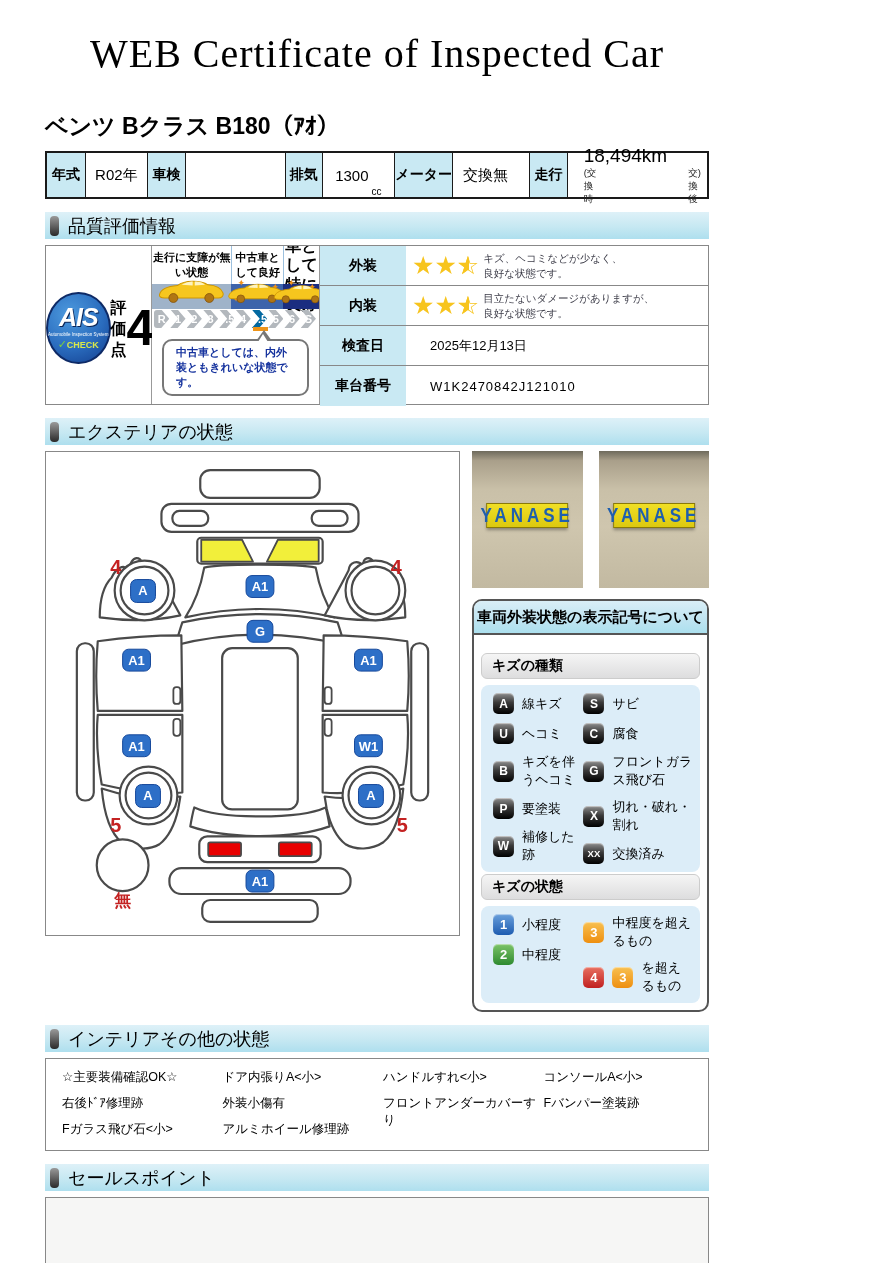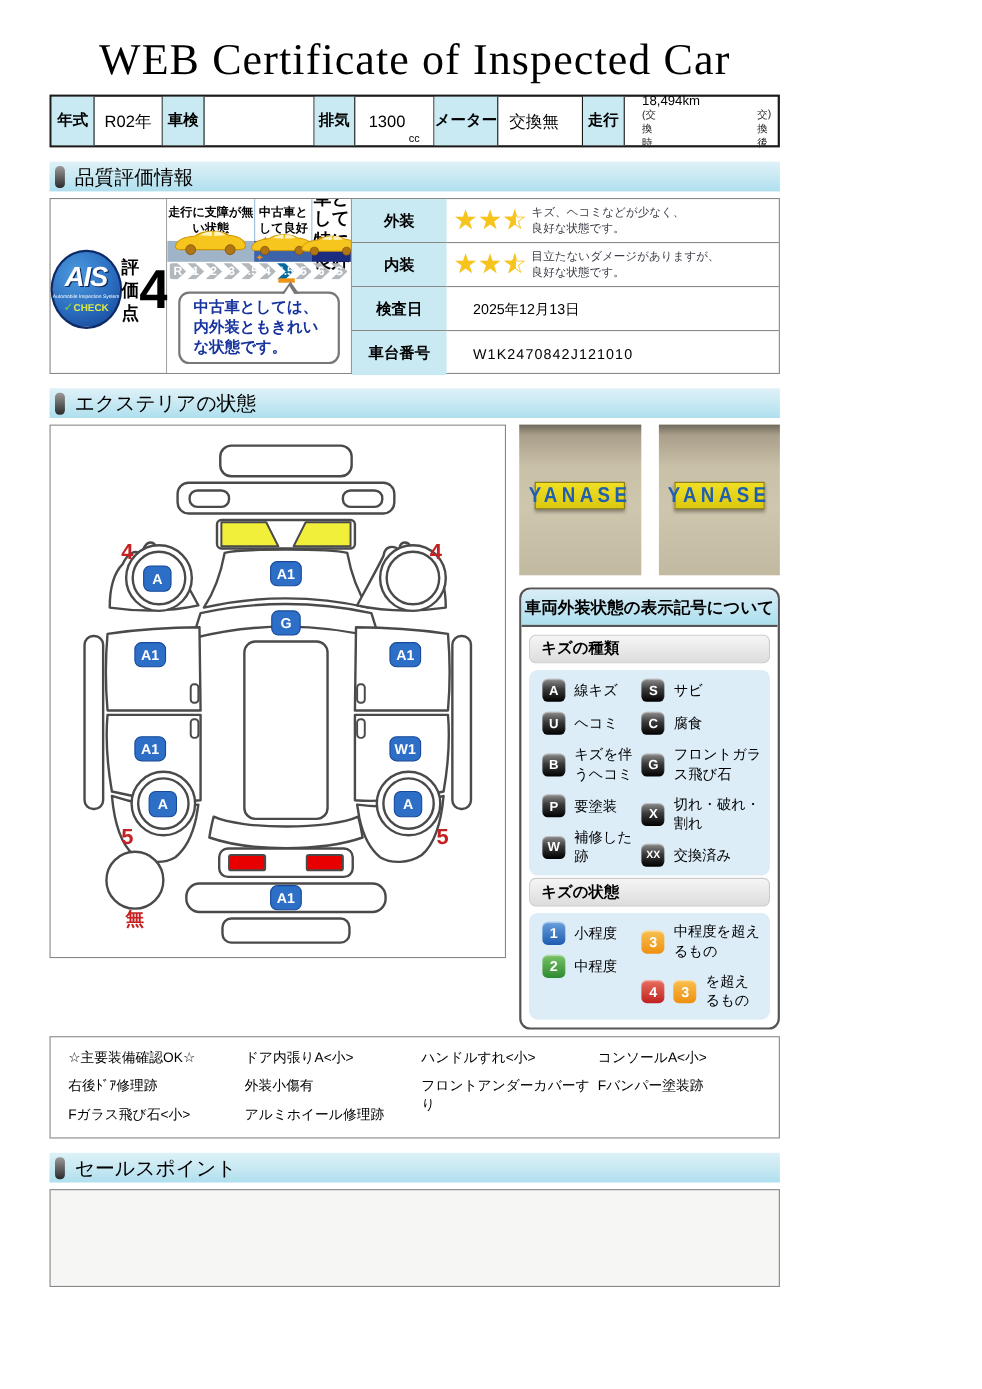--- a/index.html
+++ b/index.html
@@ -15,21 +15,21 @@
   .spec-cell { border-right:1.5px solid #1a1a1a; display:flex; align-items:center; }
   .spec-cell:last-child { border-right:none; }
   .spec-label { background:#c9e9f3; justify-content:center; font-weight:bold; font-size:14px; }
   .w-yearL{width:50px;} .w-yearV{width:77px; padding-left:9px; font-size:15px;}
   .w-shakenL{width:48px;} .w-shakenV{width:128px;}
   .w-haikiL{width:48px;} .w-haikiV{width:89px; padding-left:12px; font-size:15px;}
   .w-meterL{width:74px;} .w-meterV{width:96px; padding-left:10px; font-size:15px;}
   .w-sokoL{width:48px;}
   .w-sokoV{flex:1; flex-direction:column; align-items:stretch; justify-content:center; padding:2px 6px 2px 16px;}
   .cc-unit { font-size:10px; align-self:flex-end; margin:14px 0 0 3px; }
-  .mileage-main { font-size:12px; }
+  .mileage-main { font-size:19px; }
   .mileage-note { font-size:9.5px; color:#222; display:flex; }
   .mileage-note .mn2 { margin-left:92px; }
   .mileage-note .mn3 { margin-left:auto; }
 
   
   .sec-header { margin-top:13px; height:27px; background:linear-gradient(180deg,#def1f8 0%,#c6e8f2 55%,#aedfee 100%); display:flex; align-items:center; padding-left:5px; }
   .sec-bar { width:9px; height:20px; border-radius:4px; background:linear-gradient(180deg,#9a9a9a,#2a2a2a); margin-right:9px; }
   .sec-title { font-size:18px; font-weight:normal; }
 
   
@@ -61,21 +61,21 @@
   .sparkle { position:absolute; color:#f09018; font-size:9px; }
   .sp-a { top:-6px; left:12%; } .sp-b { top:-2px; right:8%; } .sp-c { top:10px; left:2%; }
   .chevrons { height:24px; display:flex; margin-top:1px; position:relative; padding:0 2px; }
   .chev { flex:1; background:#b3b8bd; color:#fff; font-weight:bold; font-size:11px; display:flex; align-items:center; justify-content:center; margin-right:1px; clip-path:polygon(0 0, calc(100% - 8px) 0, 100% 50%, calc(100% - 8px) 100%, 0 100%, 8px 50%); }
   .chev.first { clip-path:polygon(0 0, calc(100% - 8px) 0, 100% 50%, calc(100% - 8px) 100%, 0 100%); border-radius:3px 0 0 3px; }
   .chev.active { background:#0369a1; }
   .chev-underline { position:absolute; bottom:-3px; left:60.6%; width:9%; height:4px; background:#ee9418; }
   .bubble { margin:11px 10px 8px 10px; flex:1; border:2px solid #777; border-radius:10px; position:relative; display:flex; align-items:center; padding:4px 12px; background:#fff; }
   .bubble-ptr1 { position:absolute; top:-11px; left:64%; width:0; height:0; border-left:8px solid transparent; border-right:8px solid transparent; border-bottom:11px solid #777; }
   .bubble-ptr2 { position:absolute; top:-7px; left:calc(64% + 2.5px); width:0; height:0; border-left:5.5px solid transparent; border-right:5.5px solid transparent; border-bottom:8px solid #fff; }
-  .bubble-text { color:#16339e; font-weight:bold; font-size:14px; }
+  .bubble-text { color:#16339e; font-weight:bold; font-size:11px; }
 
   .q-table { width:388px; display:grid; grid-template-columns:86px 1fr; grid-auto-rows:40px; }
   .qt-label { background:#c9e9f3; border-bottom:1px solid #888; display:flex; align-items:center; justify-content:center; font-weight:bold; font-size:14px; }
   .qt-value { border-bottom:1px solid #888; display:flex; align-items:center; padding-left:6px; }
   .stars { color:#f7c41e; font-size:25px; line-height:1; letter-spacing:0px; white-space:nowrap; }
   .half-star { position:relative; display:inline-block; }
   .hs-fill { position:absolute; left:0; top:0; width:52%; overflow:hidden; }
   .rate-text { font-size:10.5px; color:#3c3c48; line-height:1.4; margin-left:4px; }
   .qt-plain { font-size:13px; padding-left:24px; }
   .vin { letter-spacing:1px; }
@@ -85,21 +85,21 @@
   .diagram-box { width:415px; height:485px; border:1px solid #888; background:#fff; flex:none; }
   .ext-right { flex:1; margin-left:12px; display:flex; flex-direction:column; }
   .photo-row { display:flex; gap:16px; }
   .photo { width:50%; height:137px; position:relative; background:linear-gradient(180deg,#6e6a5c 0%,#a99f8a 7%,#c9c0a8 28%,#cfc6ae 55%,#c2b9a1 100%); overflow:hidden; }
   .yanase-sign { position:absolute; top:38%; left:50%; transform:translateX(-50%); width:74%; height:25px; background:linear-gradient(180deg,#f0df25,#dcc90f); border:1px solid #8a7a08; box-shadow:0 2px 3px rgba(0,0,0,0.35); display:flex; align-items:center; justify-content:center; }
   .yanase-text { color:#1f5fae; font-weight:bold; font-size:17px; letter-spacing:4px; transform:scaleY(1.15); }
 
   
   .legend { margin-top:11px; flex:1; border:2px solid #555; border-radius:10px; overflow:hidden; display:flex; flex-direction:column; background:#fff; }
   .legend-header { background:linear-gradient(180deg,#d9eef7 0%,#bfe4f1 60%,#ace0ee 100%); border-bottom:2px solid #555; text-align:center; font-weight:bold; font-size:15px; padding:7px 0 6px; }
-  .legend-body { padding:4px 7px 7px; display:flex; flex-direction:column; flex:1; }
+  .legend-body { padding:15px 7px 7px; display:flex; flex-direction:column; flex:1; }
   .legend-subhead { background:linear-gradient(180deg,#f5f5f5,#ddddde); border:1px solid #ccc; border-radius:6px; font-weight:bold; font-size:14px; padding:3px 10px; margin:3px 0 6px; }
   .legend-items { background:#dcedf8; border-radius:8px; padding:8px 6px 8px 12px; display:flex; }
   .legend-col { display:flex; flex-direction:column; gap:9px; }
   .lc-left { width:45%; } .lc-right { width:55%; }
   .legend-item { display:flex; align-items:center; gap:8px; font-size:13px; }
   .badge-dark { width:21px; height:21px; flex:none; border-radius:5px; background:linear-gradient(180deg,#909090 0%,#3a3a3a 45%,#000 100%); color:#fff; font-weight:bold; font-size:12px; display:flex; align-items:center; justify-content:center; box-shadow:inset 0 1px 1px rgba(255,255,255,0.5); }
   .badge-xx { font-size:9.5px; }
   .badge-c { width:21px; height:21px; flex:none; border-radius:5px; color:#fff; font-weight:bold; font-size:13px; display:flex; align-items:center; justify-content:center; box-shadow:inset 0 1px 1px rgba(255,255,255,0.5); }
   .bc-blue { background:linear-gradient(180deg,#6aa0dc,#1e5cb0); }
   .bc-green { background:linear-gradient(180deg,#7cc468,#2e8a30); }
@@ -117,20 +117,21 @@
   .dg-num { fill:#c42222; font-weight:bold; font-size:20px; text-anchor:middle; }
   .dg-none { fill:#c42222; font-weight:bold; font-size:17px; text-anchor:middle; }
 </style>
 </head>
 <body>
 
 <div class="page">
 
   <h1 class="main-title">WEB Certificate of Inspected Car</h1>
 
+  <div class="vehicle-name">ベンツ Bクラス B180（ｱｵ）</div>
 
   <div class="spec-table">
     <div class="spec-cell spec-label w-yearL">年式</div>
     <div class="spec-cell w-yearV">R02年</div>
     <div class="spec-cell spec-label w-shakenL">車検</div>
     <div class="spec-cell w-shakenV"></div>
     <div class="spec-cell spec-label w-haikiL">排気</div>
     <div class="spec-cell w-haikiV">
       <span>1300</span>
       <span class="cc-unit">cc</span>
@@ -453,20 +454,24 @@
                   <span class="badge-c bc-orange">3</span>
                   <span>を超えるもの</span>
                 </div>
             </div>
           </div>
         </div>
       </div>
     </div>
   </div>
 
+  <div class="sec-header">
+    <div class="sec-bar"></div>
+    <div class="sec-title">インテリアその他の状態</div>
+  </div>
   <div class="interior-box">
     <div class="int-col">
       <span>☆主要装備確認OK☆</span>
       <span>右後ﾄﾞｱ修理跡</span>
       <span>Fガラス飛び石&lt;小&gt;</span>
     </div>
     <div class="int-col">
       <span>ドア内張りA&lt;小&gt;</span>
       <span>外装小傷有</span>
       <span>アルミホイール修理跡</span>

